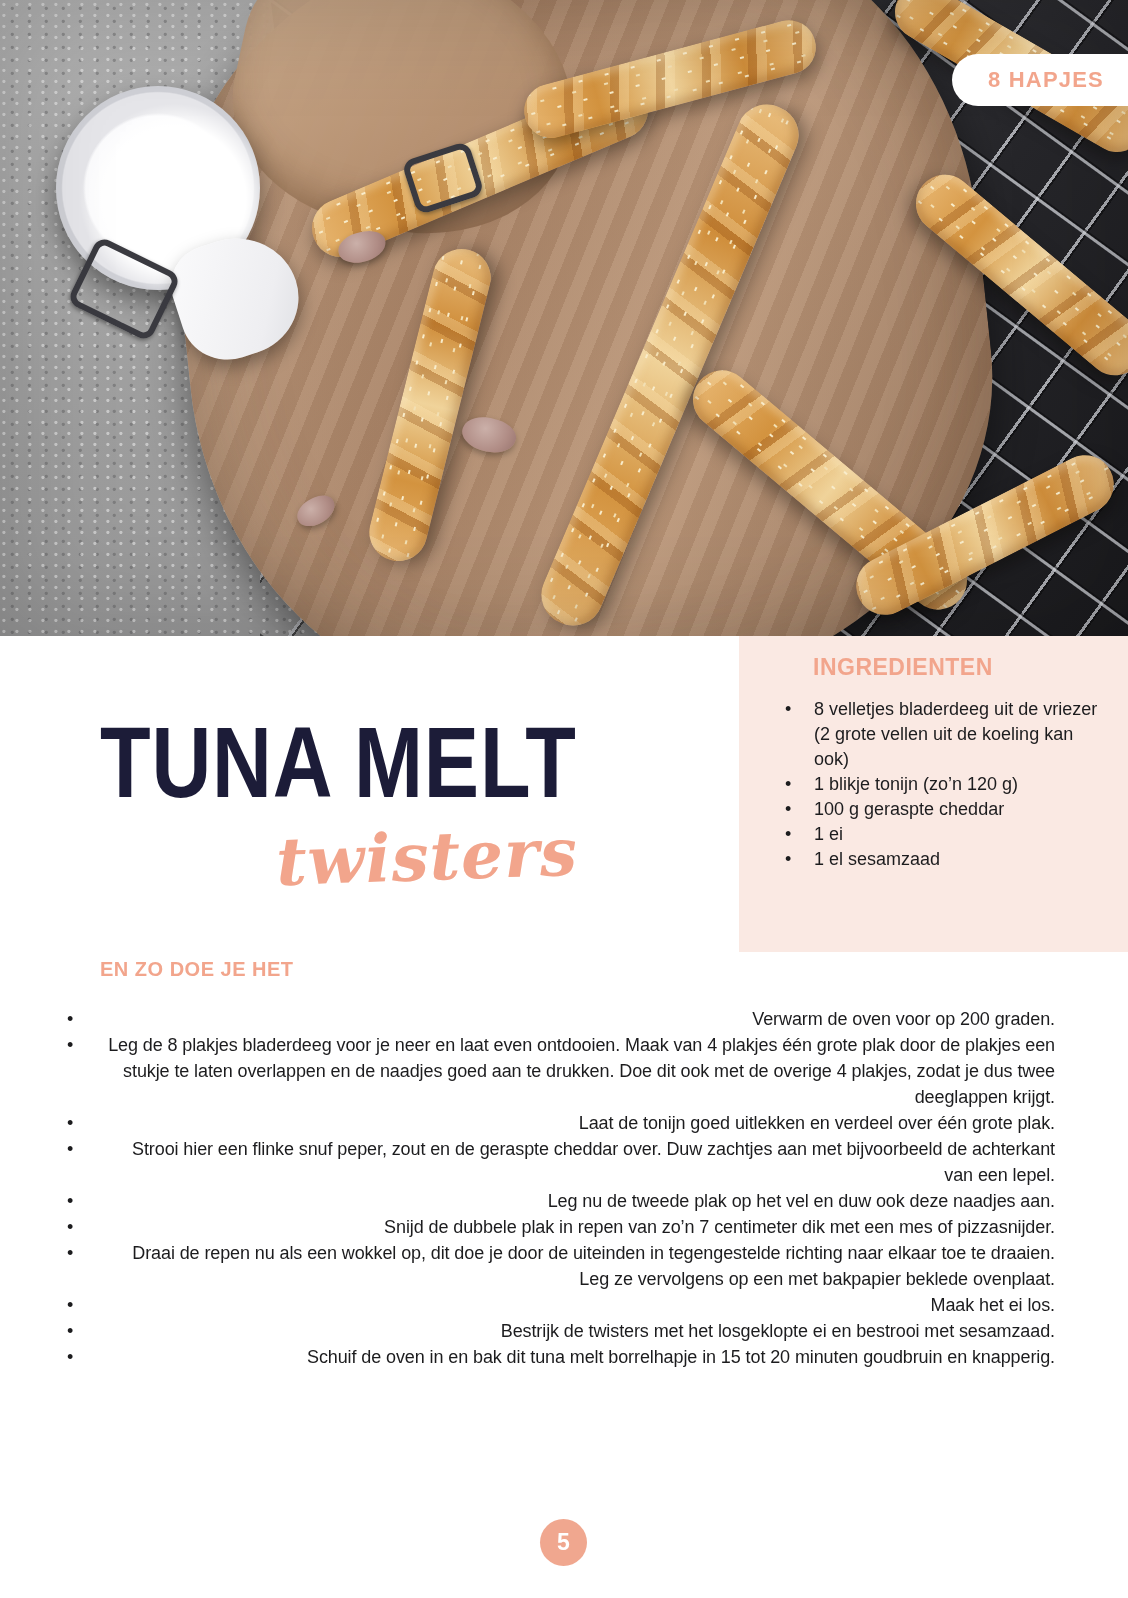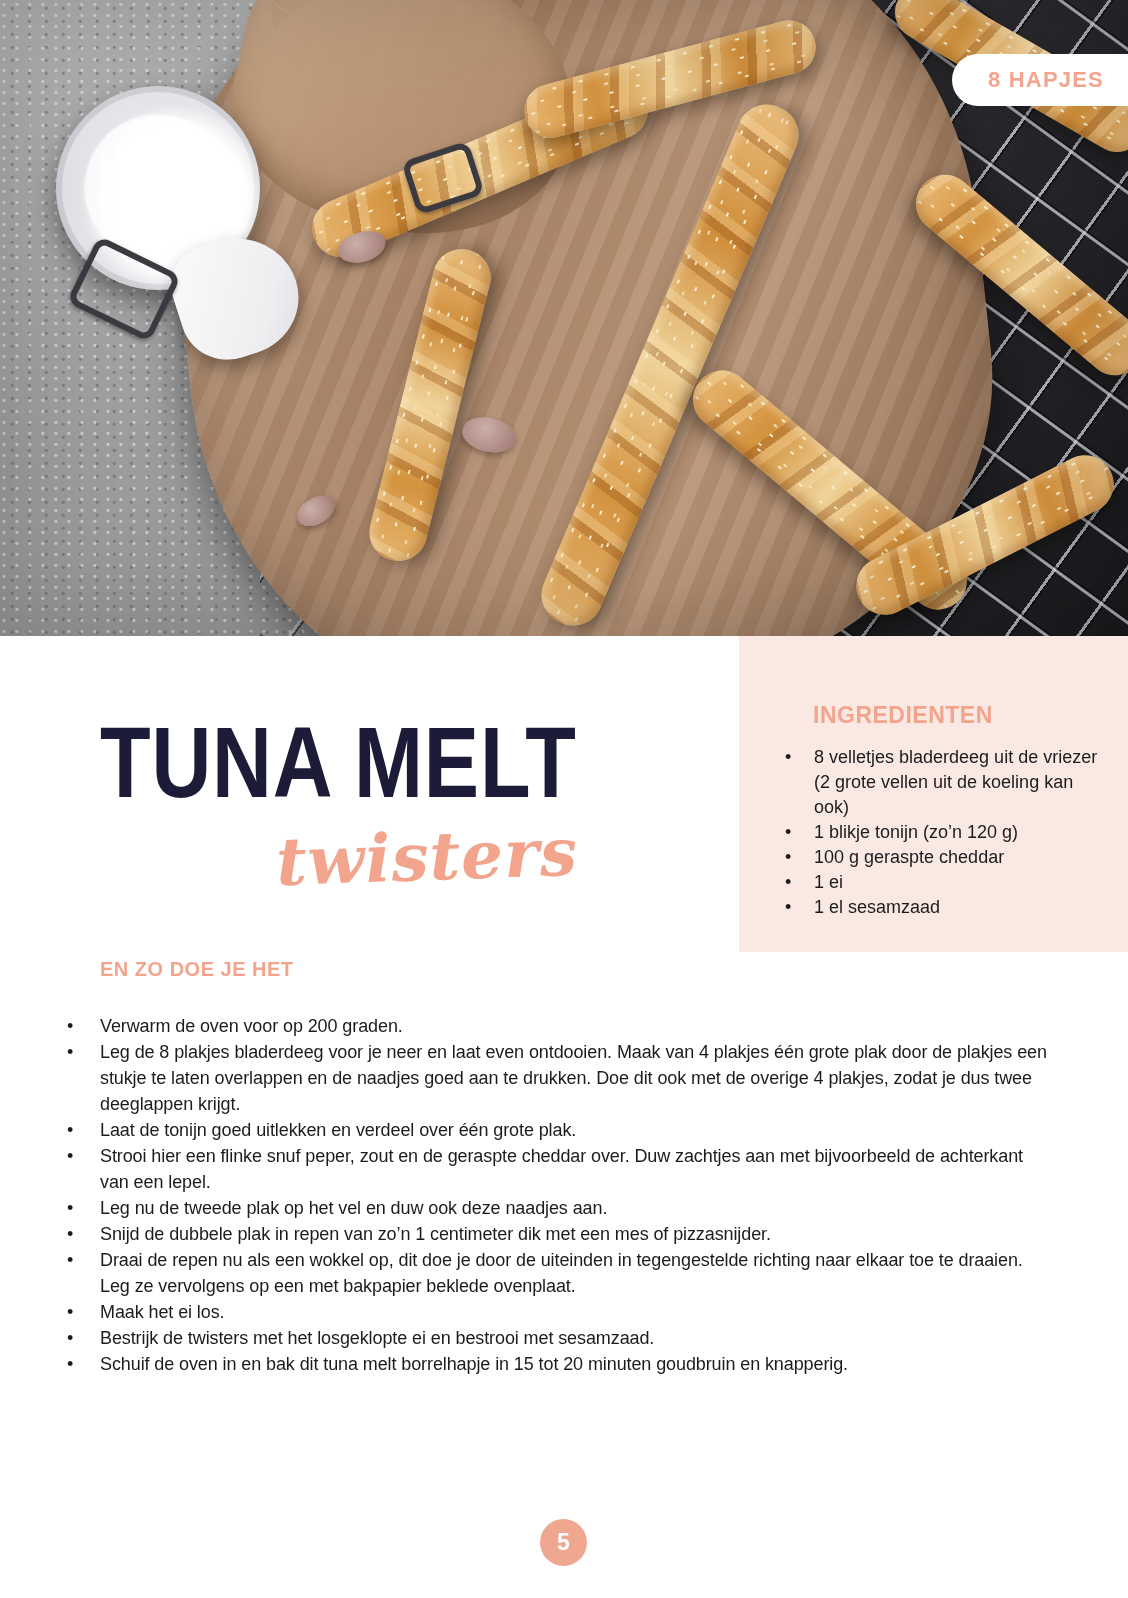--- a/index.html
+++ b/index.html
@@ -121,35 +121,35 @@
     font-size:66px;line-height:1;margin-top:14px;transform:rotate(-2deg);
     letter-spacing:1px;
   }
 
   
   .panel{
     position:absolute;left:739px;top:636px;width:389px;height:316px;
     background:var(--panel);
   }
   .panel-heading{
-    margin:66px 0 0 74px;color:var(--accent);font-weight:bold;font-size:23px;letter-spacing:0.5px;
+    margin:18px 0 0 74px;color:var(--accent);font-weight:bold;font-size:23px;letter-spacing:0.5px;
   }
   .panel ul{list-style:none;margin:16px 30px 0 44px;}
   .panel li{
     position:relative;padding-left:31px;color:var(--text);
     font-size:18px;line-height:25px;
   }
   .panel li::before{content:"•";position:absolute;left:2px;top:0;color:var(--text);}
 
   
   .method{position:absolute;left:65px;top:958px;width:990px;}
   .method-heading{
     margin-left:35px;color:var(--accent);font-weight:bold;font-size:20px;letter-spacing:0.5px;
   }
-  .method ul{list-style:none;margin-top:32px;}
+  .method ul{list-style:none;margin-top:25px;text-align:right;}
   .method li{
     position:relative;padding-left:35px;color:var(--text);
     font-size:18px;line-height:26px;letter-spacing:-0.1px;
   }
   .method li::before{content:"•";position:absolute;left:2px;top:0;color:var(--text);}
 
   
   .page-circle{
     position:absolute;left:540px;top:1519px;width:47px;height:47px;border-radius:50%;
     background:var(--circle);color:#ffffff;font-weight:bold;font-size:23px;
@@ -222,21 +222,21 @@
         <li>Verwarm de oven voor op 200 graden.</li>
 
         <li>Leg de 8 plakjes bladerdeeg voor je neer en laat even ontdooien. Maak van 4 plakjes één grote plak door de plakjes een stukje te laten overlappen en de naadjes goed aan te drukken. Doe dit ook met de overige 4 plakjes, zodat je dus twee deeglappen krijgt.</li>
 
         <li>Laat de tonijn goed uitlekken en verdeel over één grote plak.</li>
 
         <li>Strooi hier een flinke snuf peper, zout en de geraspte cheddar over. Duw zachtjes aan met bijvoorbeeld de achterkant van een lepel.</li>
 
         <li>Leg nu de tweede plak op het vel en duw ook deze naadjes aan.</li>
 
-        <li>Snijd de dubbele plak in repen van zo’n 1 centimeter dik met een mes of pizzasnijder.</li>
+        <li>Snijd de dubbele plak in repen van zo’n 7 centimeter dik met een mes of pizzasnijder.</li>
 
         <li>Draai de repen nu als een wokkel op, dit doe je door de uiteinden in tegengestelde richting naar elkaar toe te draaien. Leg ze vervolgens op een met bakpapier beklede ovenplaat.</li>
 
         <li>Maak het ei los.</li>
 
         <li>Bestrijk de twisters met het losgeklopte ei en bestrooi met sesamzaad.</li>
 
         <li>Schuif de oven in en bak dit tuna melt borrelhapje in 15 tot 20 minuten goudbruin en knapperig.</li>
       </ul>
   </div>

